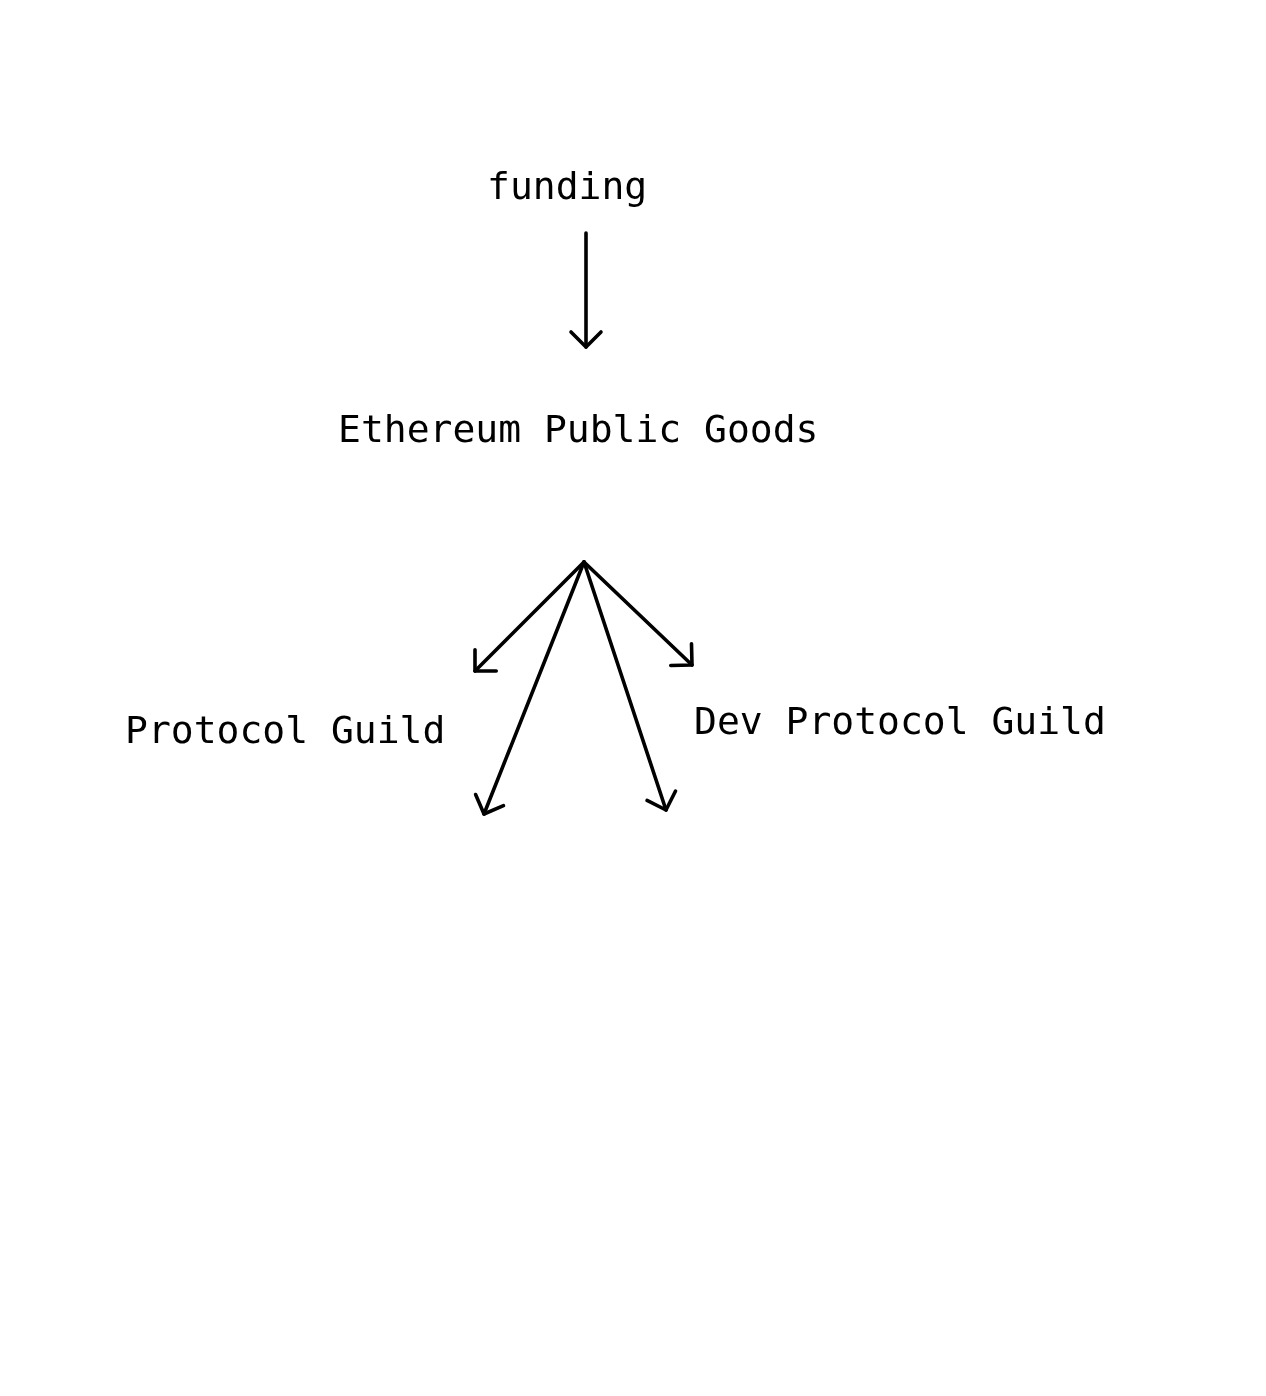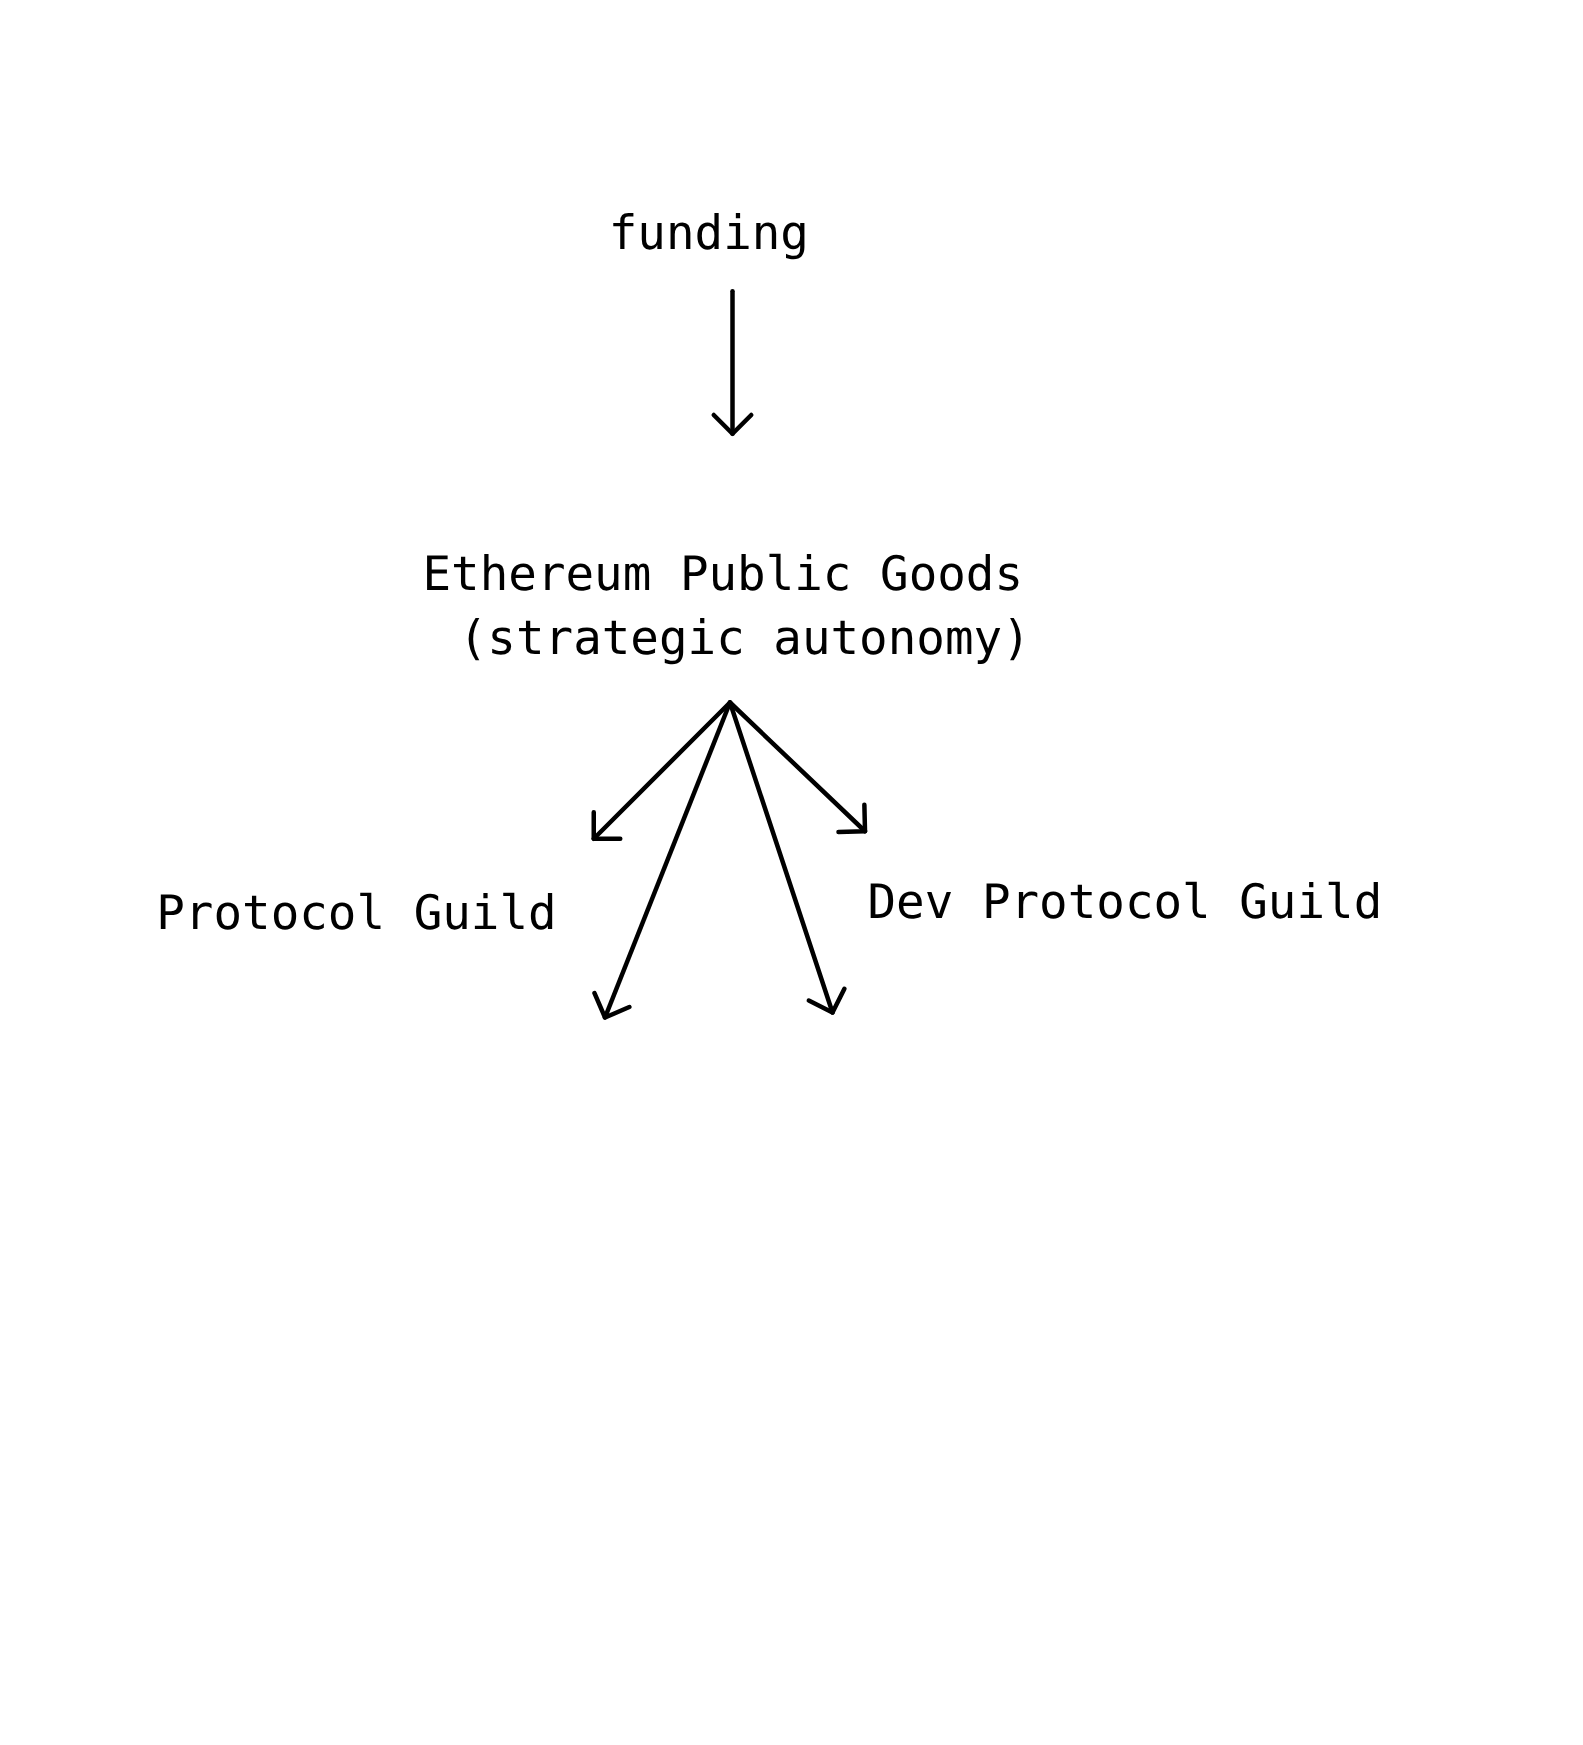--- a/index.html
+++ b/index.html
@@ -33,21 +33,21 @@
   }
   .arrow {
     stroke: #000000;
     stroke-width: 3.6;
     fill: none;
     stroke-linecap: round;
     stroke-linejoin: round;
   }
   
   #funding-label        { left: 487px; top: 119px; margin-top: 45px; }
-  #root-title           { left: 338px; top: 437px; text-align: right; }
+  #root-title           { left: 338px; top: 407px; text-align: right; }
   #root-subtitle        { left: 367px; top: 488px; }
   #protocol-guild-label { left: 125px; top: 708px; }
   #dev-tooling-label    { left: 694px; top: 699px; }
   #guild-guild-label    { left: 265px; top: 868px; }
   #other-guilds-label   { left: 622px; top: 868px; }
   #tactical-label       { left: 355px; top: 1066px; }
 </style>
 </head>
 <body>
 
@@ -63,21 +63,20 @@
     <path class="arrow" d="M 584 562 L 475 671" marker-end="url(#open-arrowhead)"></path>
     <path class="arrow" d="M 584 562 L 692 665" marker-end="url(#open-arrowhead)"></path>
     <path class="arrow" d="M 584 562 L 484 814" marker-end="url(#open-arrowhead)"></path>
     <path class="arrow" d="M 584 562 L 666 810" marker-end="url(#open-arrowhead)"></path>
   </svg>
 
   <div class="label" id="funding-label">funding</div>
 
   <div class="label" id="root-title">Ethereum Public Goods</div>
 
-  <div class="label" id="root-subtitle">(strategic autonomy)</div>
 
   <div class="label" id="protocol-guild-label">Protocol Guild</div>
 
   <div class="label" id="dev-tooling-label">Dev Protocol Guild</div>
 
 
 
 
 </div>
 

